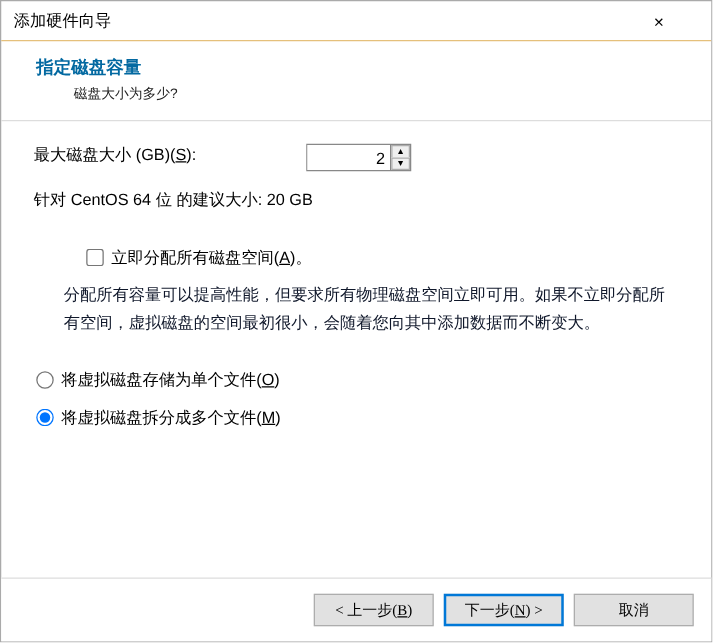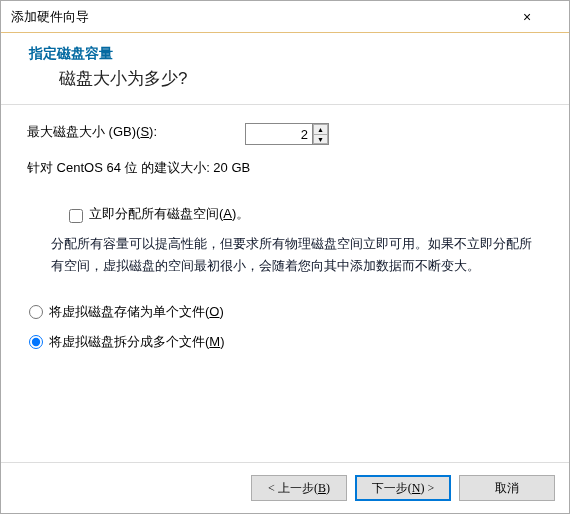--- a/index.html
+++ b/index.html
@@ -3,32 +3,32 @@
   <meta charset="utf-8">
   <style>
     * { box-sizing: border-box; margin: 0; padding: 0; }
     body { font-family: "Microsoft YaHei", "Segoe UI", sans-serif; font-size: 12px; background: #fff; }
     .window { width: 570px; height: 514px; border: 1px solid #aaa; display: flex; flex-direction: column; background: #fff; }
     .titlebar { height: 32px; display: flex; align-items: center; padding: 0 22px 0 10px; border-bottom: 1px solid #e5c07b; }
     .titlebar-title { font-size: 13px; flex: 1; color: #000; }
     .close-btn { width: 40px; height: 28px; display: flex; align-items: center; justify-content: center; font-size: 14px; cursor: pointer; }
     .header { padding: 12px 18px 14px 28px; border-bottom: 1px solid #ddd; }
     .header-title { font-size: 14px; font-weight: bold; color: #0369a1; margin-bottom: 4px; }
-    .header-sub { font-size: 17px; color: #222; padding-left: 30px; }
+    .header-sub { font-size: 11px; color: #222; padding-left: 30px; }
     .content { flex: 1; padding: 18px 26px 10px 26px; color: #000; font-size: 13px; }
     .size-row { display: flex; align-items: flex-start; margin-bottom: 14px; }
     .size-label { width: 218px; }
     .size-label u { text-decoration: underline; }
     .spinner { display: flex; border: 1px solid #888; height: 22px; }
     .spinner input { width: 66px; border: none; outline: none; text-align: right; padding: 0 4px; font-size: 13px; font-family: inherit; }
     .spin-btns { display: flex; flex-direction: column; border-left: 1px solid #888; }
     .spin-btn { width: 15px; height: 10px; font-size: 7px; display: flex; align-items: center; justify-content: center; background: #efefef; border: 1px solid #adadad; cursor: pointer; line-height: 1; }
     .spin-btn:first-child { border-bottom: none; }
     .rec-line { margin-bottom: 28px; }
-    .check-row { display: flex; align-items: flex-end; margin-bottom: 10px; margin-left: 2px; padding-left: 40px; }
+    .check-row { display: flex; align-items: center; margin-bottom: 10px; margin-left: 2px; padding-left: 40px; }
     .check-row input[type=checkbox] { width: 14px; height: 14px; margin-right: 6px; }
     .desc-block { margin-left: 24px; margin-bottom: 26px; line-height: 1.7; color: #0f172a; }
     .radio-row { display: flex; align-items: center; margin-bottom: 12px; margin-left: 2px; }
     .radio-row input[type=radio] { width: 14px; height: 14px; margin-right: 6px; }
     .footer { border-top: 1px solid #ddd; padding: 12px 14px; display: flex; justify-content: flex-end; gap: 8px; background: #fff; }
     .btn { min-width: 96px; height: 26px; border: 1px solid #adadad; background: #e1e1e1; font-size: 12px; cursor: pointer; font-family: Liberation Serif, serif; padding: 0 10px; }
     .btn.primary { border: 2px solid #0078d7; background: #e1e1e1; }
     u { text-decoration: underline; }
   </style>
 </head>

